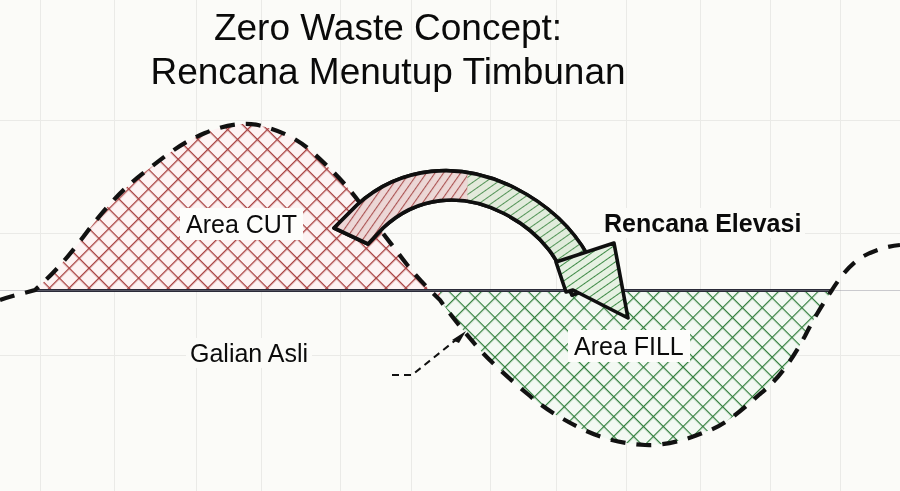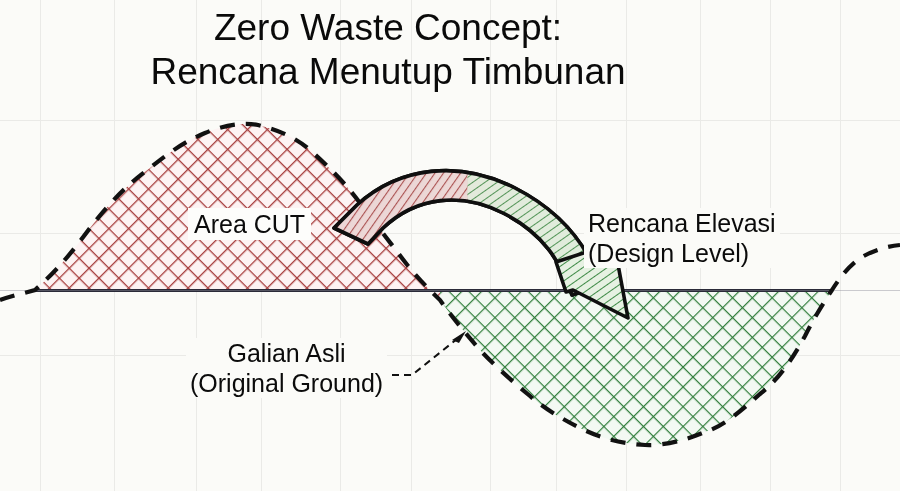--- a/index.html
+++ b/index.html
@@ -27,23 +27,23 @@
     color:#0b0b0b;
     font-size:25px;
     line-height:30px;
     white-space:nowrap;
     text-align:center;
   }
   .lbl.boxed{
     background:#fdfdfb;
     padding:1px 6px;
   }
-  .lbl-cut{left:188px;top:208px;}
+  .lbl-cut{left:180px;top:208px;}
   .lbl-fill{left:568px;top:330px;}
-  .lbl-elev{left:584px;top:208px;text-align:left;background:#fbfbf8;padding:0 4px;}
+  .lbl-elev{left:600px;top:208px;text-align:right;background:#fbfbf8;padding:0 4px;font-weight:bold;}
   .lbl-orig{left:186px;top:338px;text-align:center;background:#fbfbf8;padding:0 4px;}
   .lbl-sub{display:block;}
 </style>
 </head>
 <body>
 
 <div id="stage">
 
   <svg class="layer" viewBox="0 0 900 491" preserveAspectRatio="none">
     <g stroke="#eaeae7" stroke-width="1" shape-rendering="crispEdges">
@@ -203,24 +203,23 @@
       <path d="M466,331 L 452,340 L 459,343 Z" fill="#111111"></path>
     </g>
   </svg>
 
   <div class="title-block">
     <span class="title-line">Zero Waste Concept:</span>
     <span class="title-line">Rencana Menutup Timbunan</span>
   </div>
 
   <div class="lbl boxed lbl-cut">Area CUT</div>
+  <div class="lbl boxed lbl-fill">Area FILL</div>
 
   <div class="lbl lbl-elev">
     <span class="lbl-sub">Rencana Elevasi</span>
-    <span class="lbl-sub">(Design Level)</span>
   </div>
 
   <div class="lbl lbl-orig">
     <span class="lbl-sub">Galian Asli</span>
-    <span class="lbl-sub">(Original Ground)</span>
   </div>
 
 </div>
 
 </body></html>

